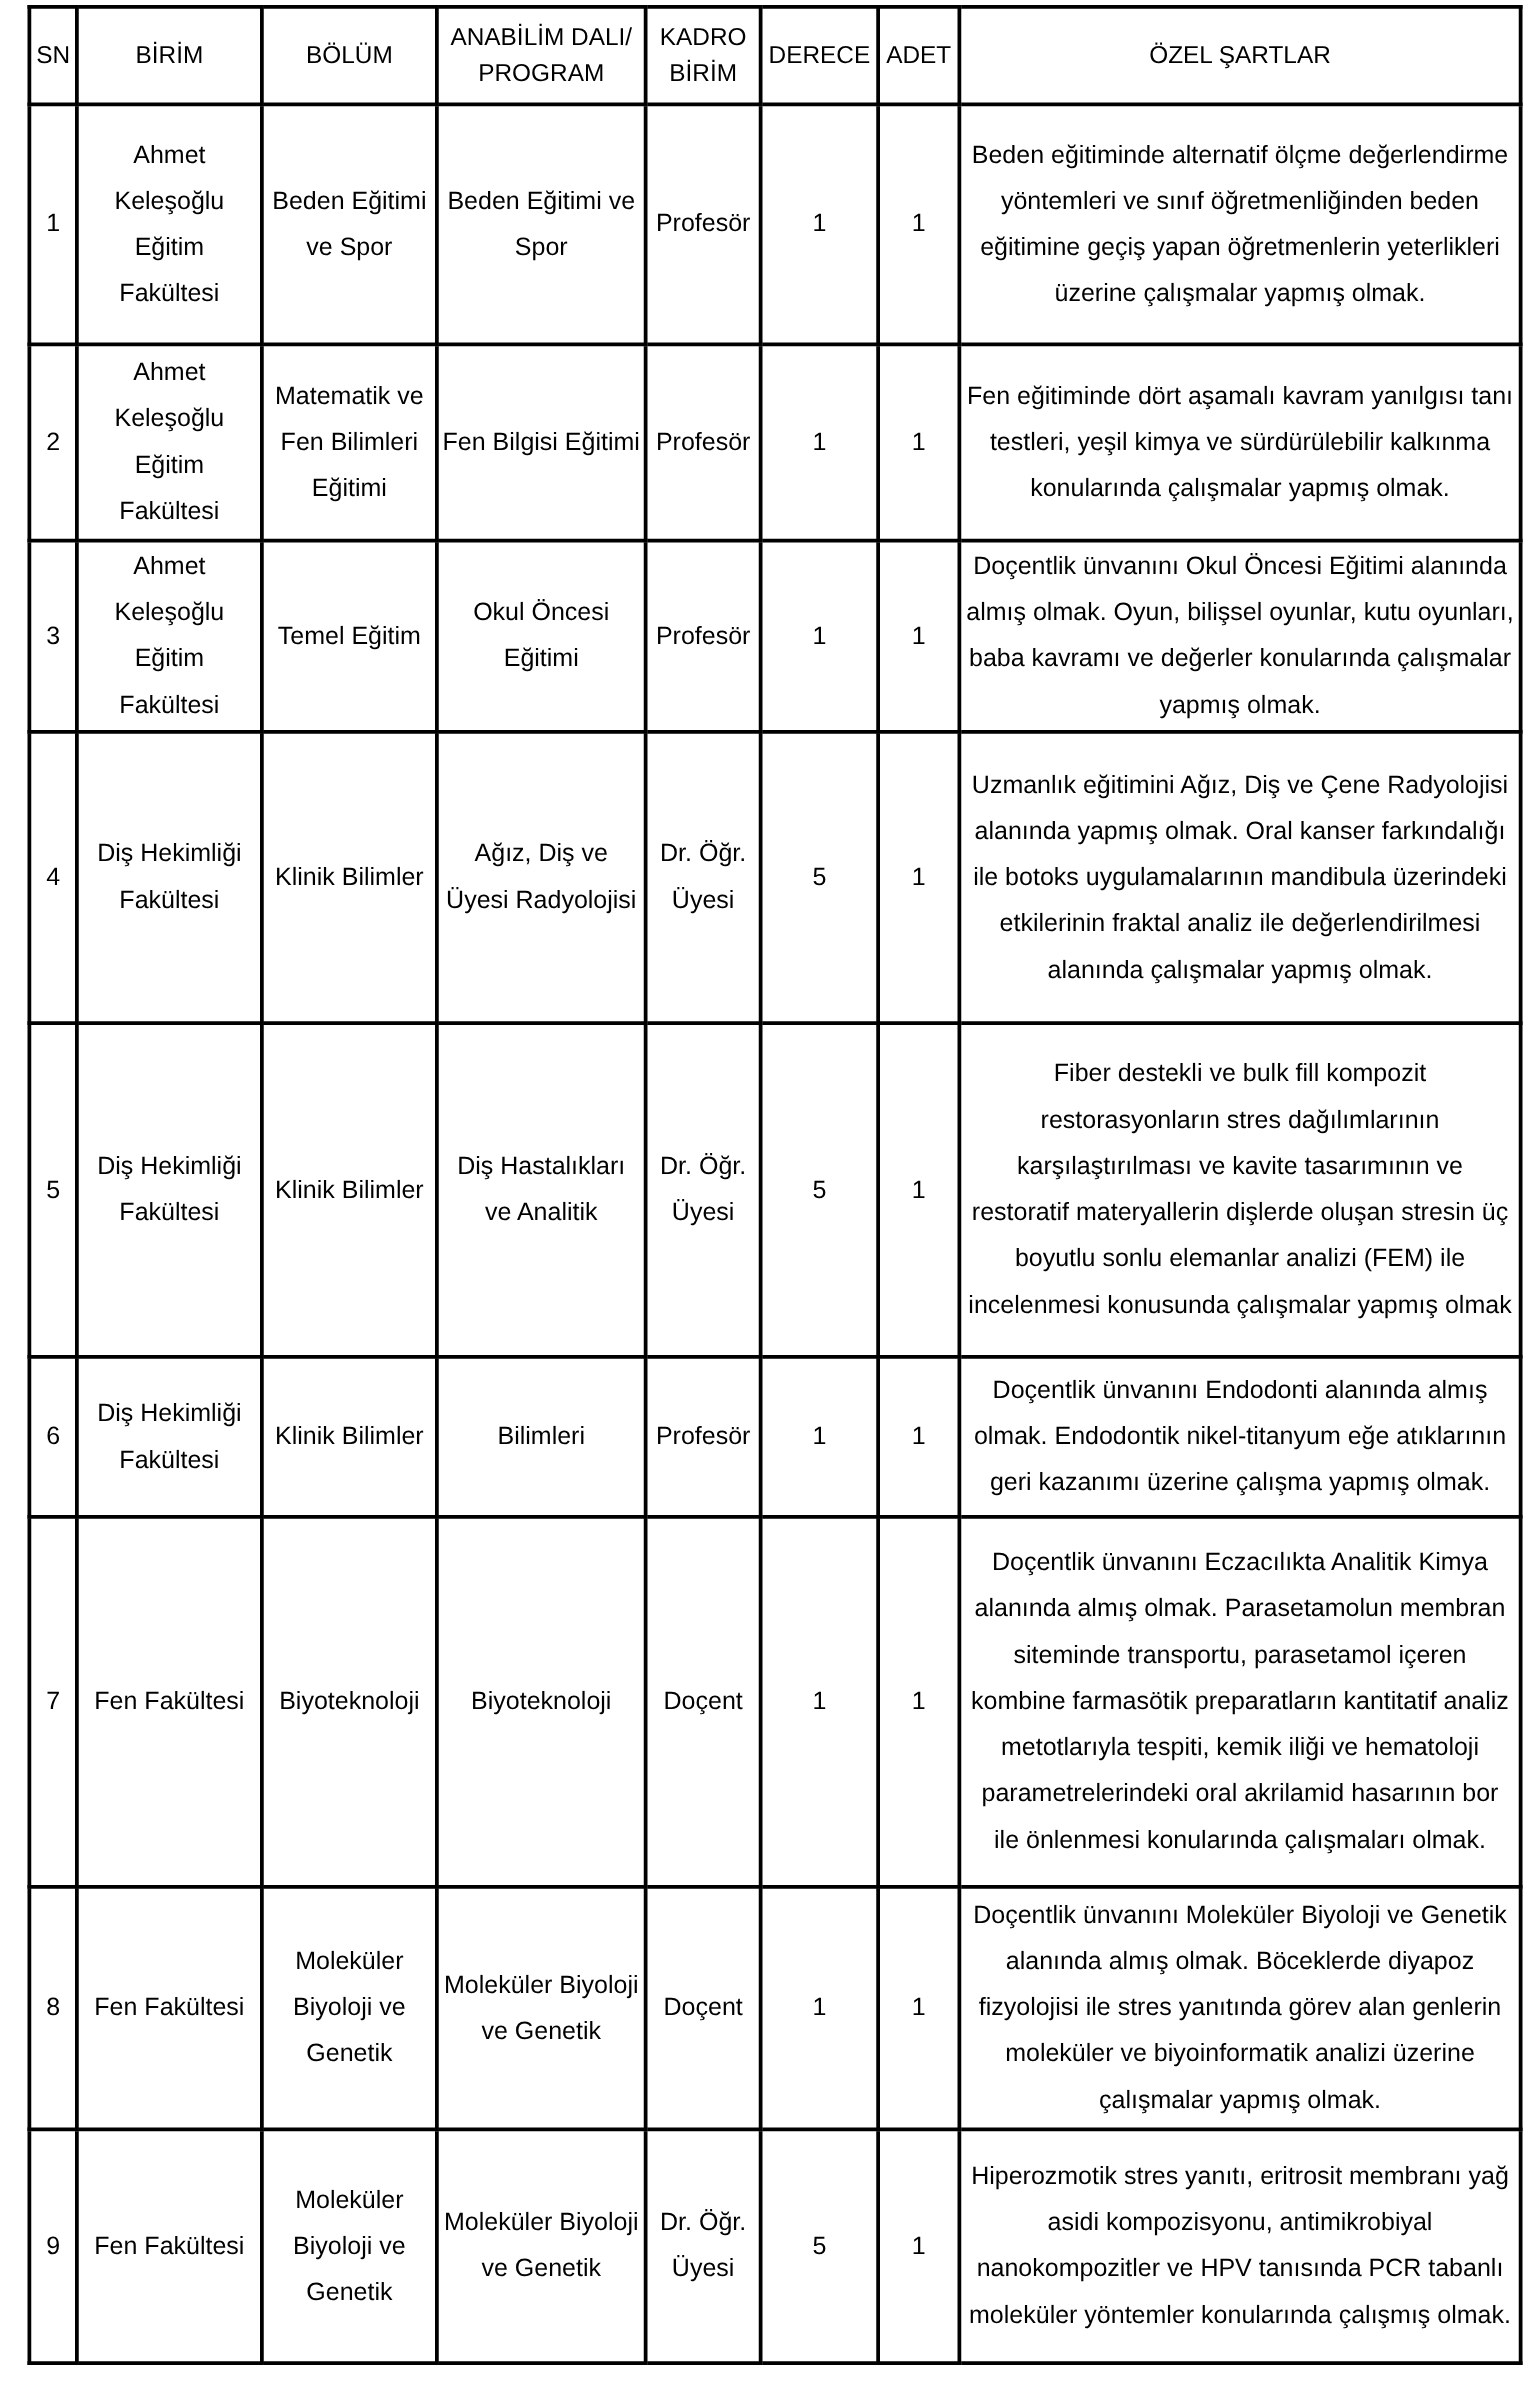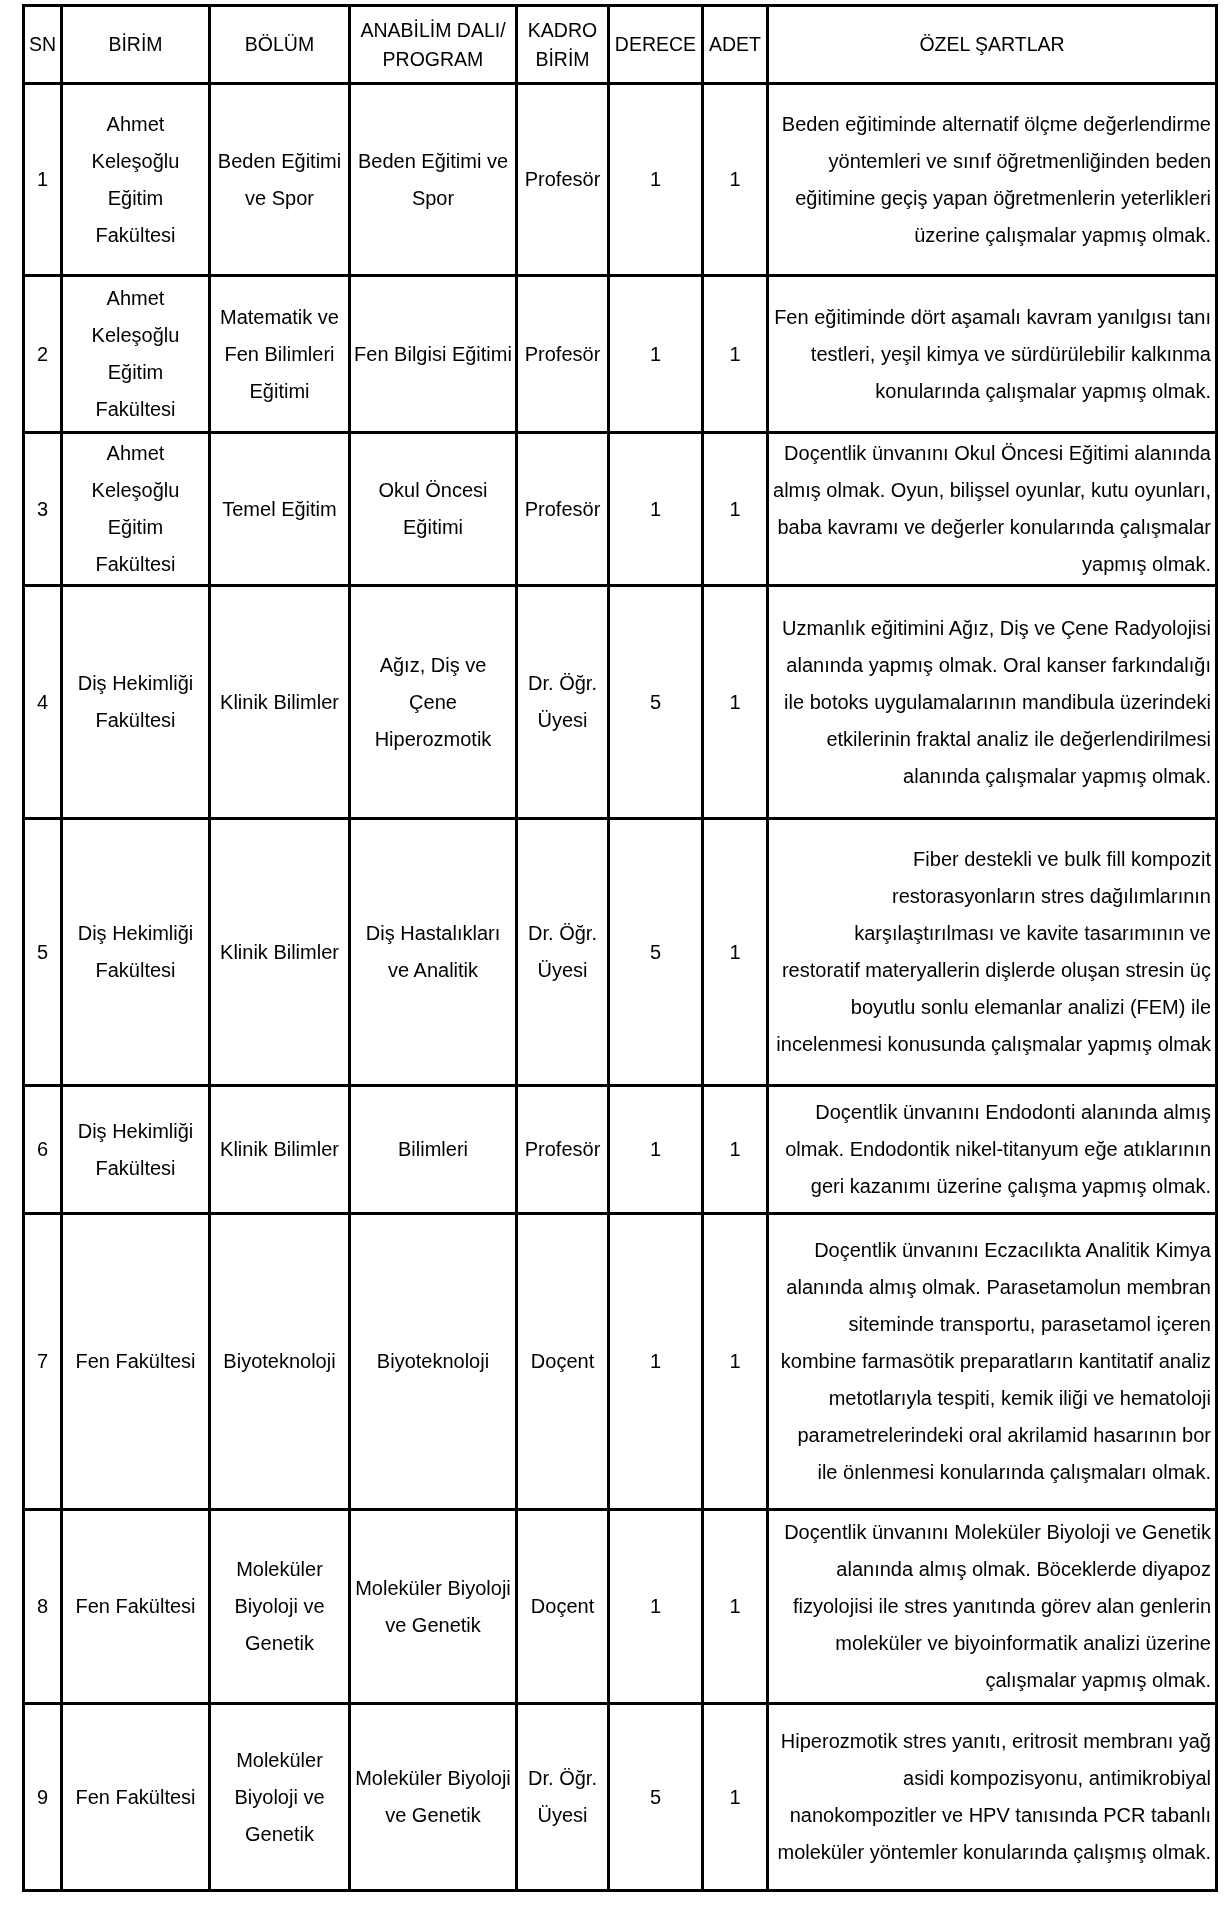--- a/index.html
+++ b/index.html
@@ -35,21 +35,21 @@
   }
   th {
     font-size: 19.5px;
     line-height: 29px;
     padding: 0 2px;
   }
   td {
     padding: 0 2px;
   }
   td.sartlar {
-    text-align: right;
+    text-align: center;
     padding: 0 4px;
   }
   thead tr        { height: 78px; }
   tbody tr:nth-child(1) { height: 192px; }
   tbody tr:nth-child(2) { height: 157px; }
   tbody tr:nth-child(3) { height: 153px; }
   tbody tr:nth-child(4) { height: 233px; }
   tbody tr:nth-child(5) { height: 267px; }
   tbody tr:nth-child(6) { height: 128px; }
   tbody tr:nth-child(7) { height: 296px; }
@@ -110,21 +110,21 @@
       <td>Okul Öncesi Eğitimi</td>
       <td>Profesör</td>
       <td>1</td>
       <td>1</td>
       <td class="sartlar">Doçentlik ünvanını Okul Öncesi Eğitimi alanında almış olmak. Oyun, bilişsel oyunlar, kutu oyunları, baba kavramı ve değerler konularında çalışmalar yapmış olmak.</td>
     </tr>
     <tr>
       <td>4</td>
       <td>Diş Hekimliği Fakültesi</td>
       <td>Klinik Bilimler</td>
-      <td>Ağız, Diş ve Çene Hiperozmotik</td>
+      <td>Ağız, Diş ve Üyesi Radyolojisi</td>
       <td>Dr. Öğr. Üyesi</td>
       <td>5</td>
       <td>1</td>
       <td class="sartlar">Uzmanlık eğitimini Ağız, Diş ve Çene Radyolojisi alanında yapmış olmak. Oral kanser farkındalığı ile botoks uygulamalarının mandibula üzerindeki etkilerinin fraktal analiz ile değerlendirilmesi alanında çalışmalar yapmış olmak.</td>
     </tr>
     <tr>
       <td>5</td>
       <td>Diş Hekimliği Fakültesi</td>
       <td>Klinik Bilimler</td>
       <td>Diş Hastalıkları ve Analitik</td>

